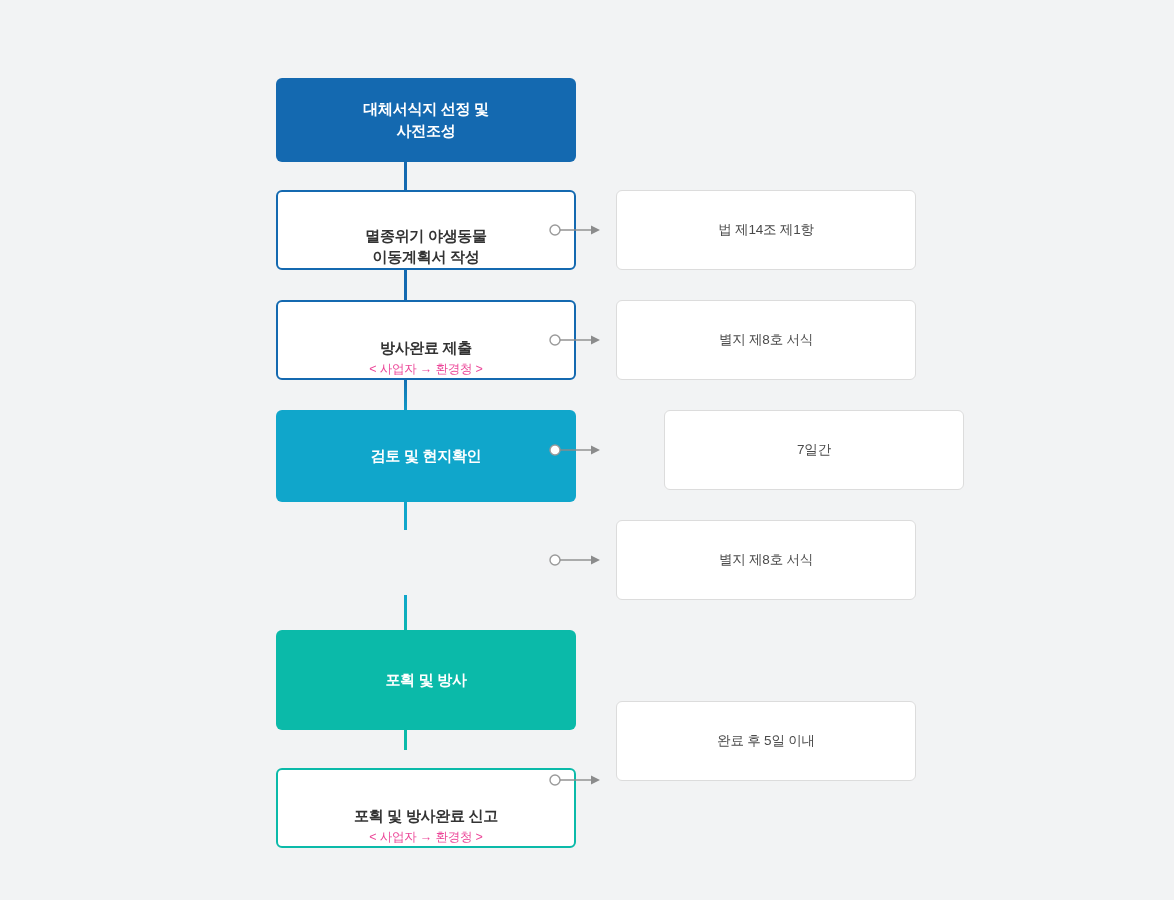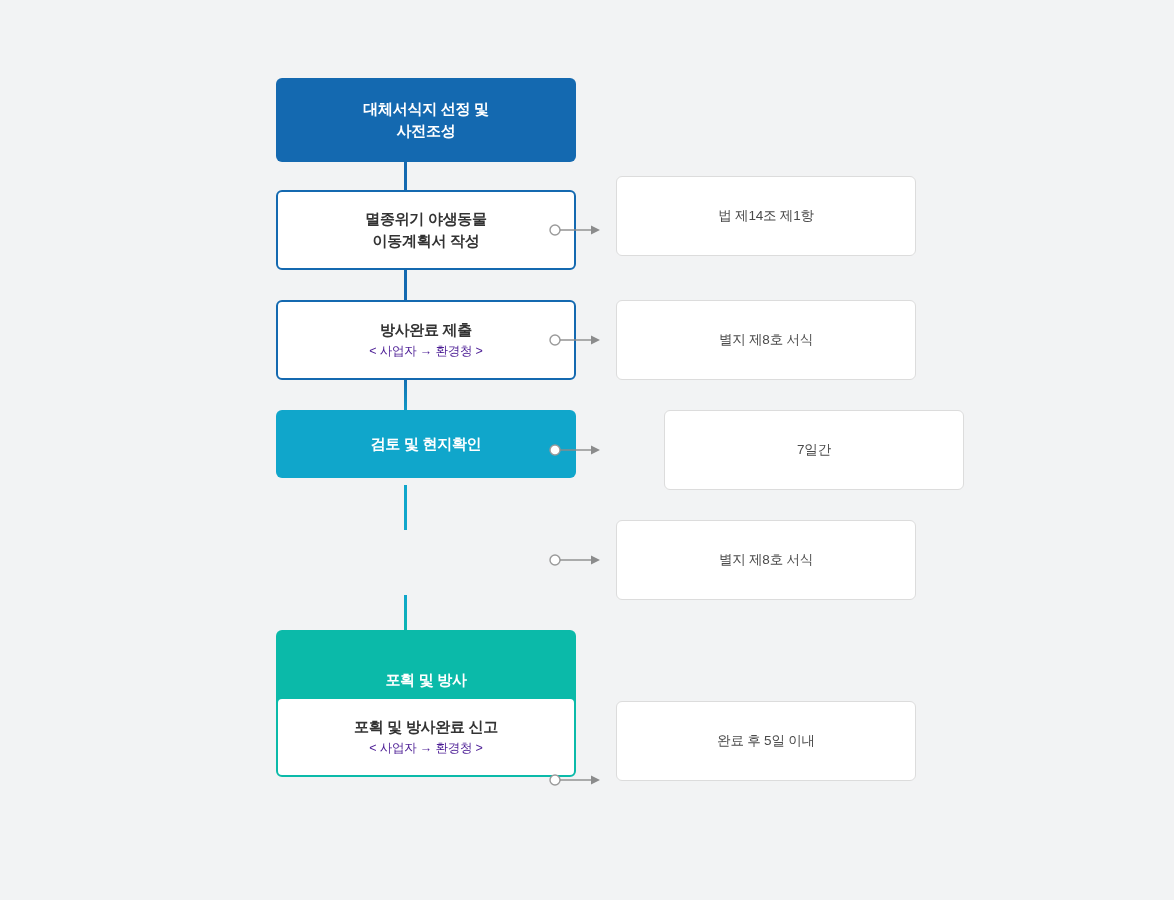--- a/index.html
+++ b/index.html
@@ -52,23 +52,24 @@
   }
 
   
   .proc-box.filled .proc-title { color: #ffffff; }
 
   
   .proc-box.outlined {
     background: #ffffff;
     border-width: 2px;
     border-style: solid;
+    justify-content: flex-end;
   }
   .proc-box.outlined .proc-title { color: #333333; }
-  .proc-box.outlined .proc-sub   { color: #4c1d95; }
+  .proc-box.outlined .proc-sub   { color: #ec4899; }
 
   
   .v-connector {
     position: absolute;
     left: 404px;
     width: 3px;
     z-index: 1;
   }
 
   
@@ -120,38 +121,38 @@
 
   <div class="proc-box outlined" style="top:190px; height:80px; border-color:#1469b0;">
     <div class="proc-title">멸종위기 야생동물
 이동계획서 작성</div>
   </div>
   <svg class="side-connector" style="left:546px; top:221px; width:58px;" viewBox="0 0 58 18">
     <circle cx="9" cy="9" r="5" fill="#ffffff" stroke="#9a9a9a" stroke-width="1.4"></circle>
     <line x1="14" y1="9" x2="46" y2="9" stroke="#8c8c8c" stroke-width="1.4"></line>
     <polygon points="45,4.5 54,9 45,13.5" fill="#8c8c8c"></polygon>
   </svg>
-  <div class="note-box" style="top:176px;">
+  <div class="note-box" style="top:190px;">
     <span class="note-text">법 제14조 제1항</span>
   </div>
 
   <div class="proc-box outlined" style="top:300px; height:80px; border-color:#1469b0;">
     <div class="proc-title">방사완료 제출</div>
     <div class="proc-sub">&lt; 사업자 → 환경청 &gt;</div>
   </div>
   <svg class="side-connector" style="left:546px; top:331px; width:58px;" viewBox="0 0 58 18">
     <circle cx="9" cy="9" r="5" fill="#ffffff" stroke="#9a9a9a" stroke-width="1.4"></circle>
     <line x1="14" y1="9" x2="46" y2="9" stroke="#8c8c8c" stroke-width="1.4"></line>
     <polygon points="45,4.5 54,9 45,13.5" fill="#8c8c8c"></polygon>
   </svg>
   <div class="note-box" style="top:300px;">
     <span class="note-text">별지 제8호 서식</span>
   </div>
 
-  <div class="proc-box filled" style="top:410px; height:68px; background:#10a6cb;">
+  <div class="proc-box filled" style="top:410px; height:92px; background:#10a6cb;">
     <div class="proc-title">검토 및 현지확인</div>
   </div>
   <svg class="side-connector" style="left:546px; top:441px; width:58px;" viewBox="0 0 58 18">
     <circle cx="9" cy="9" r="5" fill="#ffffff" stroke="#9a9a9a" stroke-width="1.4"></circle>
     <line x1="14" y1="9" x2="46" y2="9" stroke="#8c8c8c" stroke-width="1.4"></line>
     <polygon points="45,4.5 54,9 45,13.5" fill="#8c8c8c"></polygon>
   </svg>
   <div class="note-box" style="top:410px;margin-left:48px;">
     <span class="note-text">7일간</span>
   </div>
@@ -162,21 +163,21 @@
     <polygon points="45,4.5 54,9 45,13.5" fill="#8c8c8c"></polygon>
   </svg>
   <div class="note-box" style="top:520px;">
     <span class="note-text">별지 제8호 서식</span>
   </div>
 
   <div class="proc-box filled" style="top:630px; height:100px; background:#0bbaa9;">
     <div class="proc-title">포획 및 방사</div>
   </div>
 
-  <div class="proc-box outlined" style="top:697px; height:80px; border-color:#0bbaa9;">
+  <div class="proc-box outlined" style="top:768px; height:80px; border-color:#0bbaa9;">
     <div class="proc-title">포획 및 방사완료 신고</div>
     <div class="proc-sub">&lt; 사업자 → 환경청 &gt;</div>
   </div>
   <svg class="side-connector" style="left:546px; top:771px; width:58px;" viewBox="0 0 58 18">
     <circle cx="9" cy="9" r="5" fill="#ffffff" stroke="#9a9a9a" stroke-width="1.4"></circle>
     <line x1="14" y1="9" x2="46" y2="9" stroke="#8c8c8c" stroke-width="1.4"></line>
     <polygon points="45,4.5 54,9 45,13.5" fill="#8c8c8c"></polygon>
   </svg>
   <div class="note-box" style="top:701px;">
     <span class="note-text">완료 후 5일 이내</span>

